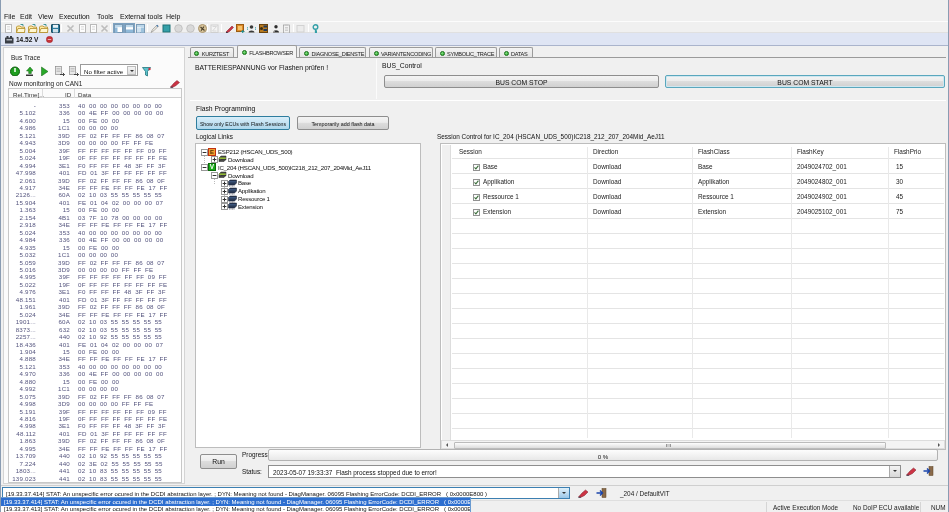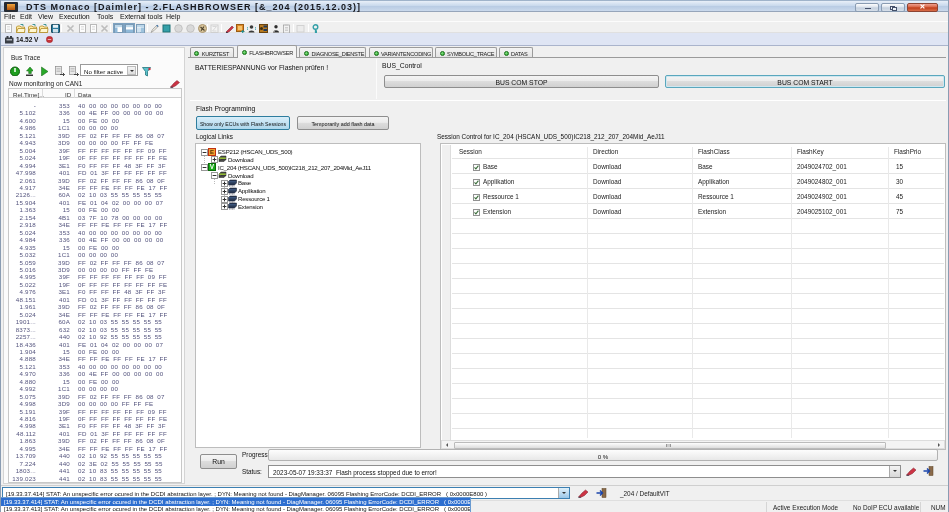--- a/index.html
+++ b/index.html
@@ -59,34 +59,20 @@
 #statusbar { position:absolute; left:0; top:500px; width:949px; height:12px; background:#f0f0f0; border-top:1px solid #dfdfdf; font-size:6.4px; color:#222; }
 #droplist { position:absolute; left:0px; top:497px; width:471px; height:15px; background:#fff; border:1px solid #6a9bd1; border-bottom:none; z-index:10; font-size:6px; }
 .arrbtn { position:absolute; width:11px; background:linear-gradient(180deg,#f3f3f3,#d8d8d8); border-left:1px solid #aaa; }
 .arrbtn:after { content:""; position:absolute; left:2.5px; top:4px; border:2.5px solid transparent; border-top-color:#333; }
 svg { display:block; }
 </style></head>
 <body>
 <div id="win">
     <div style="position:absolute;left:0;top:0;width:1px;height:512px;background:#8a9cb2;z-index:50"></div>
     <div style="position:absolute;right:0;top:0;width:1px;height:512px;background:#8a9cb2;z-index:50"></div>
-  <div id="title">
-    <div id="appicon"></div>
-    <div class="txt">DTS Monaco [Daimler] - 2.FLASHBROWSER [&amp;_204 (2015.12.03)]</div>
-    <div class="capbtn" style="left:855px">
-        <div style="position:absolute;left:9px;top:4px;width:6px;height:1.5px;background:#44506a"></div>
-      </div>
-    <div class="capbtn" style="left:881px">
-        <div style="position:absolute;left:8px;top:2px;width:5px;height:4px;border:1px solid #44506a;background:#eef3f8"></div>
-        <div style="position:absolute;left:10px;top:3.5px;width:5px;height:4px;border:1px solid #44506a;background:#eef3f8"></div>
-      </div>
-    <div class="capbtn" id="closebtn" style="left:907px;width:31px">
-        <span>✕</span>
-      </div>
-  </div>
   <div id="menubar">
     <span style="left:4px">File</span>
       <span style="left:20px">Edit</span>
       <span style="left:38px">View</span>
     <span style="left:59px">Execution</span>
       <span style="left:97px">Tools</span>
       <span style="left:120px">External tools</span>
     <span style="left:166px">Help</span>
   </div>
   <div id="toolbar">

